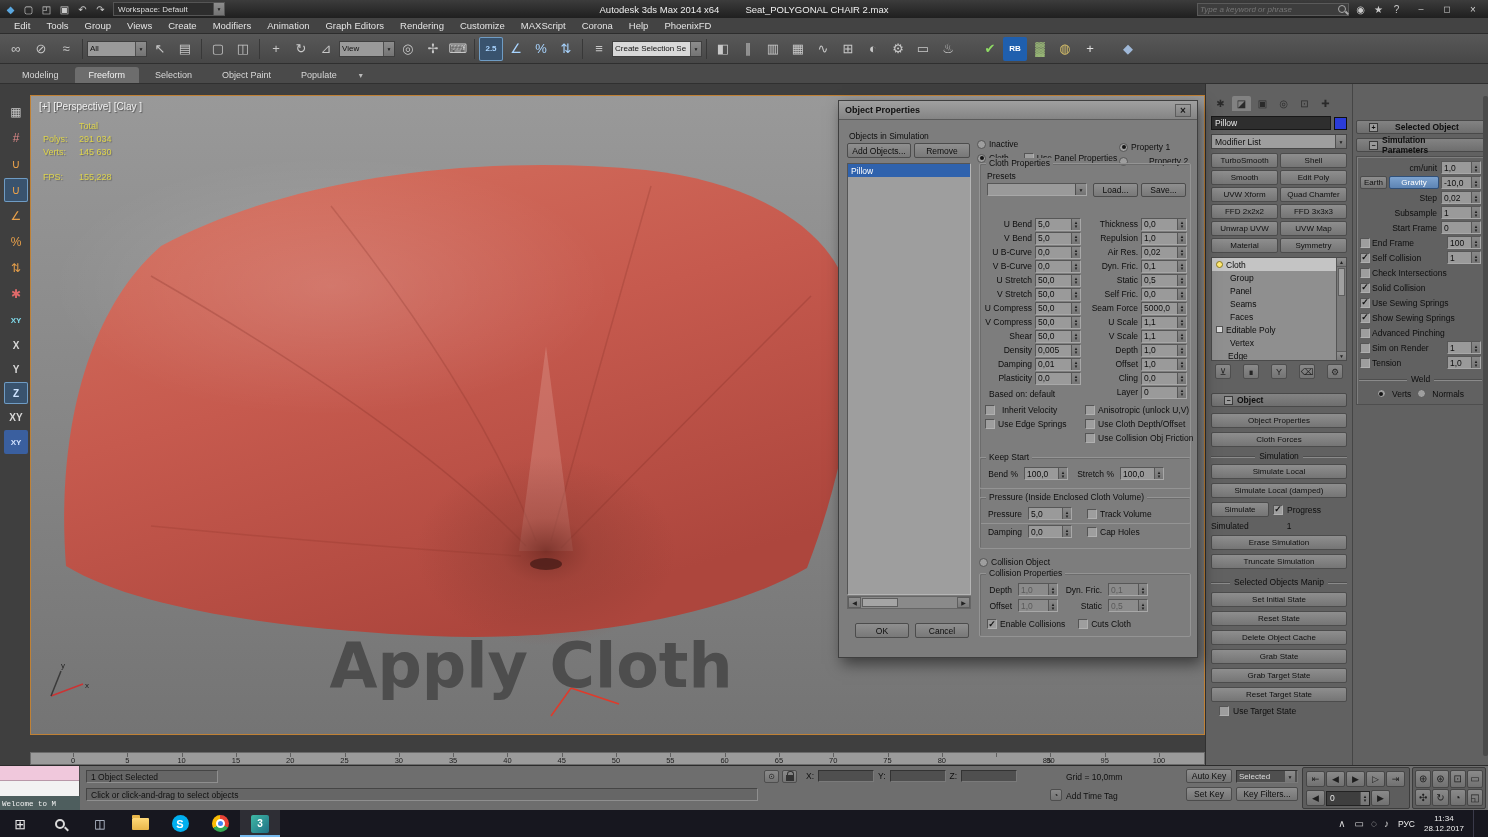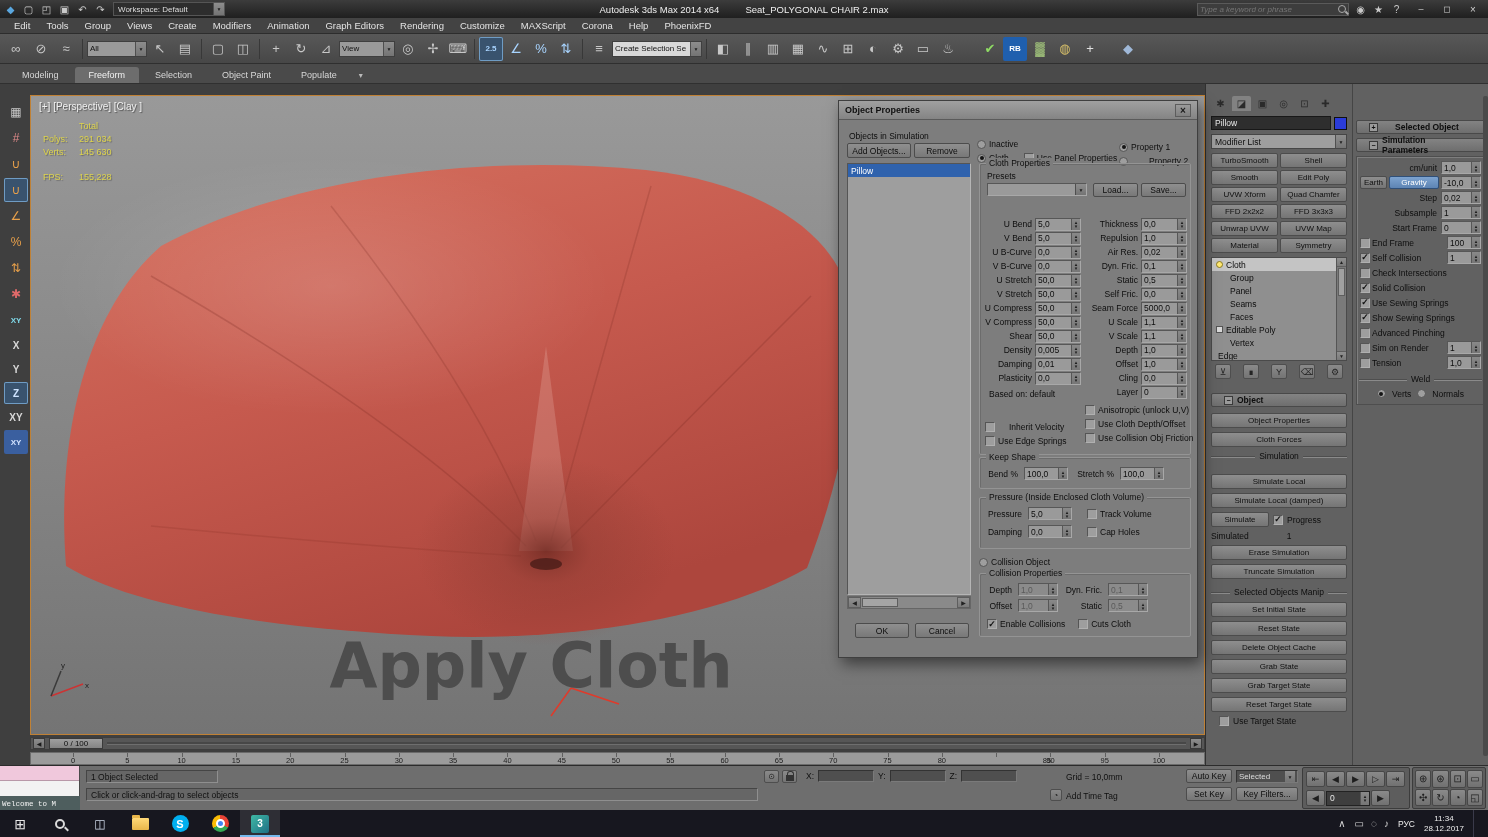--- a/index.html
+++ b/index.html
@@ -374,26 +374,20 @@
     <div class="vplabel r">[+]  [Perspective]  [Clay ]</div>
     <div class="stats r">
       <div style="padding-left:36px">Total</div>
       <div><span class="sl">Polys:</span><span>291 034</span></div>
       <div><span class="sl">Verts:</span><span>145 630</span></div>
       <div style="margin-top:12px"><span class="sl">FPS:</span><span>155,228</span></div>
     </div>
     <div class="watermark r">Apply Cloth</div>
   </div>
 
-  <div id="timeslider" class="r">
-    <span class="ts-end">◀</span>
-    <span class="ts-handle">0 / 100</span>
-    <span class="ts-track"></span>
-    <span class="ts-end">▶</span>
-  </div>
   <div id="ruler">
       <span class="tick" style="left: 42px;"></span>
       <span class="ticklabel" style="left: 42px;">0</span>
       <span class="tick" style="left: 96.3px;"></span>
       <span class="ticklabel" style="left: 96.3px;">5</span>
       <span class="tick" style="left: 150.6px;"></span>
       <span class="ticklabel" style="left: 150.6px;">10</span>
       <span class="tick" style="left: 204.9px;"></span>
       <span class="ticklabel" style="left: 204.9px;">15</span>
       <span class="tick" style="left: 259.2px;"></span>
@@ -481,21 +475,21 @@
           <div class="strow" style="padding-left: 18px;">
             <span>Faces</span>
           </div>
           <div class="strow" style="padding-left: 4px;">
             <span class="polyico"></span>
             <span>Editable Poly</span>
           </div>
           <div class="strow" style="padding-left: 18px;">
             <span>Vertex</span>
           </div>
-          <div class="strow" style="padding-left: 6px;">
+          <div class="strow" style="padding-left: 16px;">
             <span>Edge</span>
           </div>
         </div>
       <div class="vscroll">
         <span class="vs-a">▲</span>
         <span class="vs-t"></span>
         <span class="vs-a b">▼</span>
       </div>
     </div>
     <div id="stack-tools">
@@ -509,21 +503,21 @@
       <span class="pm">−</span>
       <span>Object</span>
     </div>
     <div id="obj-btns" style="margin-top:6px">
         <button class="btn wfull">Object Properties</button>
         <button class="btn wfull">Cloth Forces</button>
       </div>
     <div class="seclabel" style="margin-top:4px">
         <span>Simulation</span>
       </div>
-    <div id="simA" style="margin-top:13px">
+    <div id="simA" style="margin-top:3px">
         <button class="btn wfull">Simulate Local</button>
         <button class="btn wfull">Simulate Local (damped)</button>
       </div>
     <div class="simrow">
       <button class="btn" style="width:58px">Simulate</button>
       <span class="chk on"></span>
       <span class="clabel">Progress</span>
     </div>
     <div class="simrow">
       <span class="clabel">Simulated</span>
@@ -698,21 +692,21 @@
       </div>
     <div class="hscroll">
       <span class="sarrow">◀</span>
       <span class="sthumb"></span>
       <span class="sarrow" style="margin-left:auto">▶</span>
     </div>
 
     <span class="dbtn" style="left:16px;top:522px;width:54px">OK</span>
     <span class="dbtn" style="left:76px;top:522px;width:54px">Cancel</span>
 
-    <div class="grp" style="left:140px;top:62px;width:212px;height:292px">
+    <div class="grp" style="left:140px;top:62px;width:212px;height:361px">
       <span class="gt">Cloth Properties</span>
     </div>
     <span class="r clabel" style="left:148px;top:70px">Presets</span>
     <div class="r" style="left:148px;top:82px;width:100px">
       <div class="pfield" style="width:100px">
           <span class="pval"></span>
           <span class="dda"></span>
         </div>
     </div>
     <span class="dbtn" style="left:254px;top:82px;width:45px;height:14px">Load...</span>
@@ -893,21 +887,21 @@
           <span class="plab" style="width: 54px;">Layer</span>
           <span class="pfield" style="width: 46px;">
             <span class="pval">0</span>
             <span class="pspin"></span>
           </span>
         </div>
       </div>
     <span class="r clabel" style="left:150px;top:288px">Based on: default</span>
 
     <div id="checks-left" class="r" style="left:146px;top:302px;width:100px">
-        <div class="prow" style="gap: 14px; margin-top: 17px;">
+        <div class="prow" style="gap: 7px;">
           <span class="chk"></span>
           <span class="clabel">Inherit Velocity</span>
         </div>
         <div class="prow" style="gap: 3px;">
           <span class="chk"></span>
           <span class="clabel">Use Edge Springs</span>
         </div>
       </div>
     <div id="checks-right" class="r" style="left:246px;top:302px;width:106px">
         <div class="prow" style="gap: 3px;">
@@ -918,21 +912,21 @@
           <span class="chk"></span>
           <span class="clabel">Use Cloth Depth/Offset</span>
         </div>
         <div class="prow" style="gap: 3px;">
           <span class="chk"></span>
           <span class="clabel">Use Collision Obj Friction</span>
         </div>
       </div>
 
     <div class="grp" style="left:140px;top:356px;width:212px;height:32px">
-      <span class="gt">Keep Shape</span>
+      <span class="gt">Keep Start</span>
     </div>
     <div class="r flex" style="left:146px;top:366px;gap:3px">
       <span class="plab" style="width:36px">Bend %</span>
       <span class="pfield" style="width:44px">
           <span class="pval">100,0</span>
           <span class="pspin"></span>
         </span>
       <span class="plab" style="width:46px">Stretch %</span>
       <span class="pfield" style="width:44px">
           <span class="pval">100,0</span>

